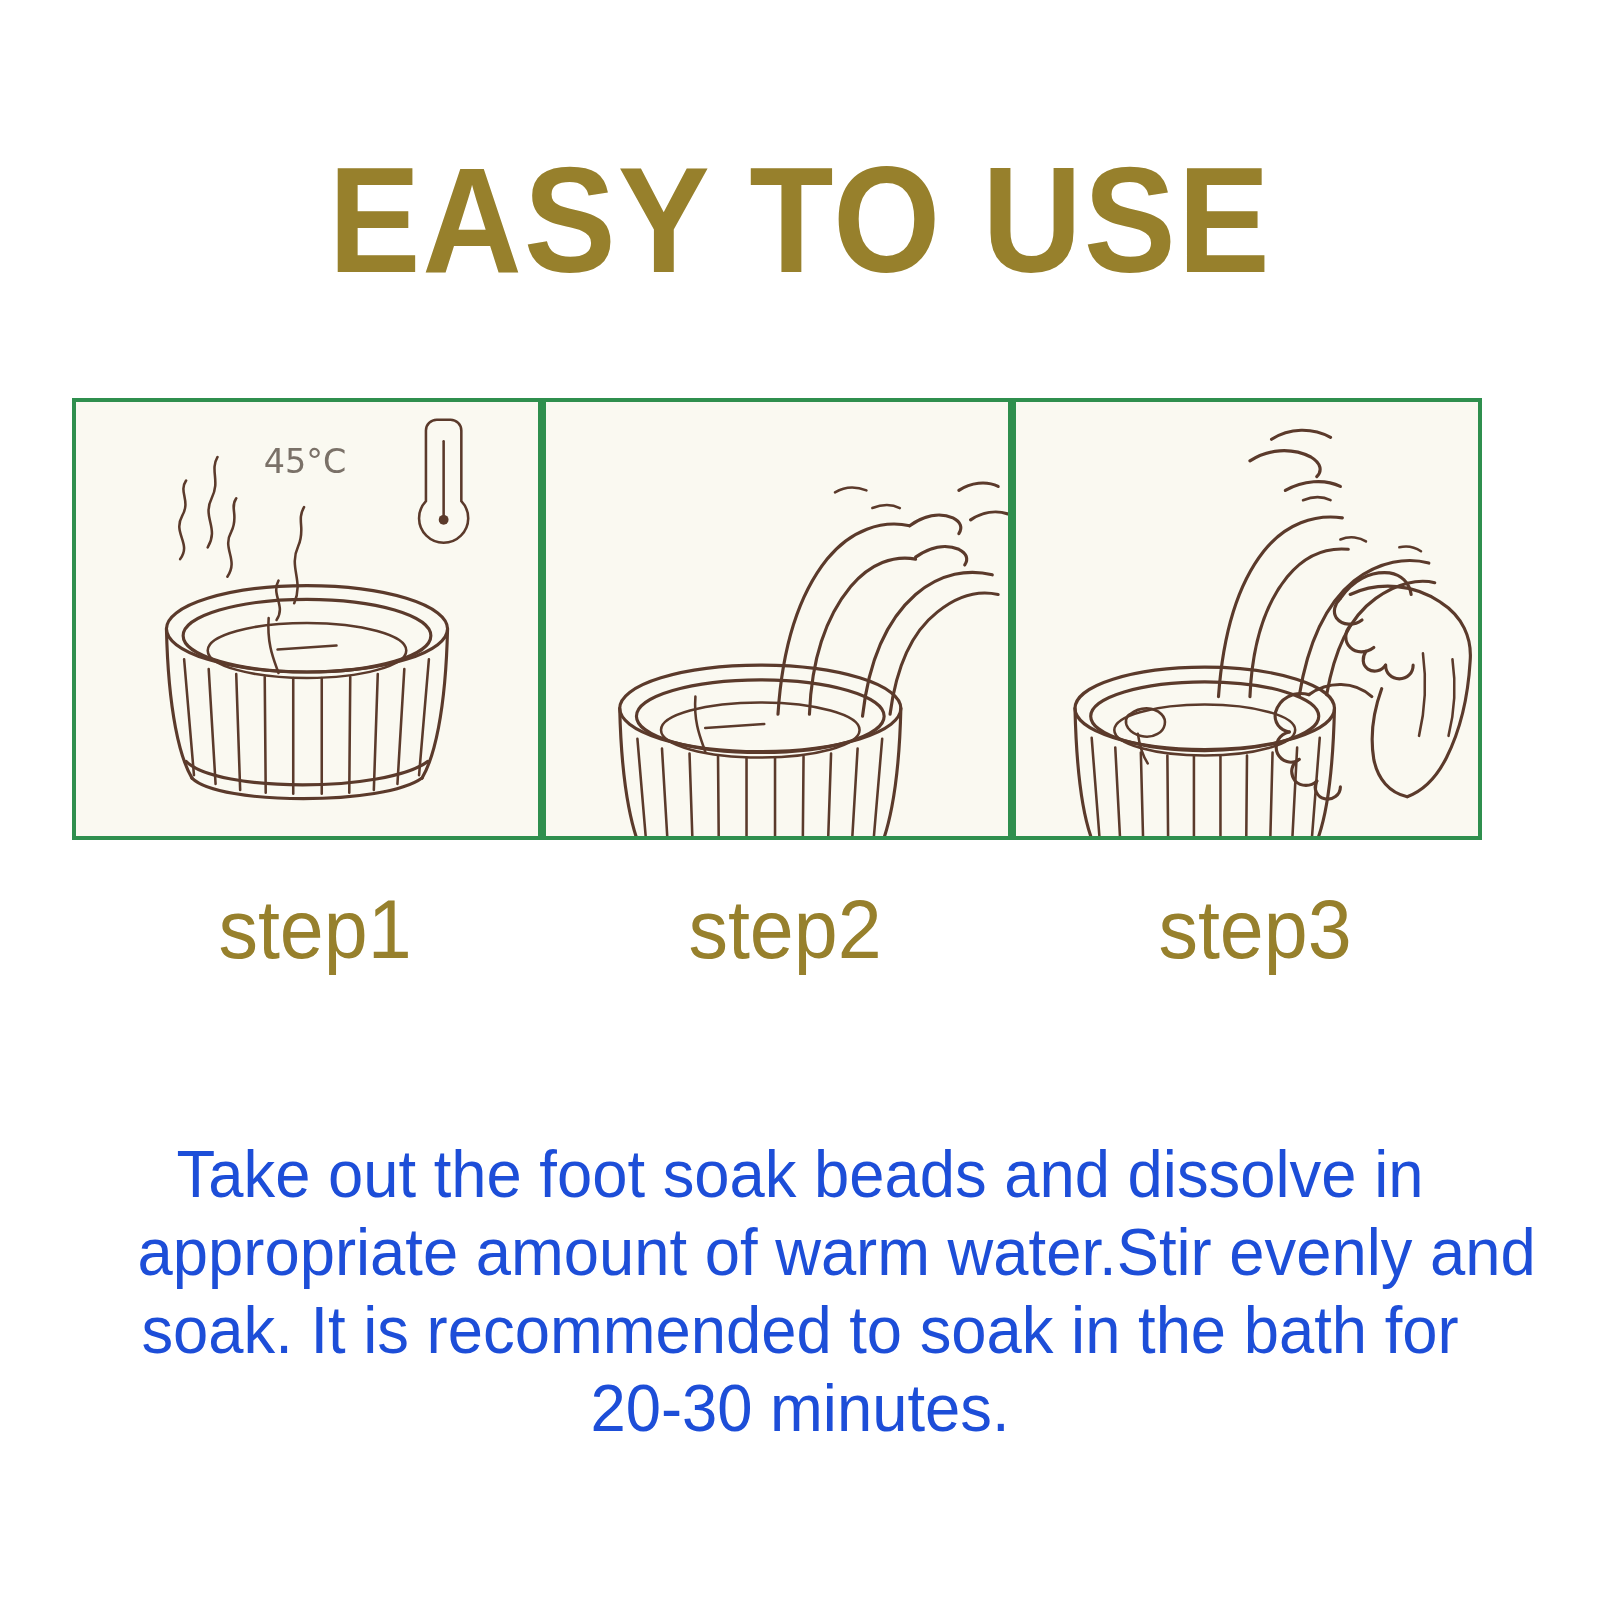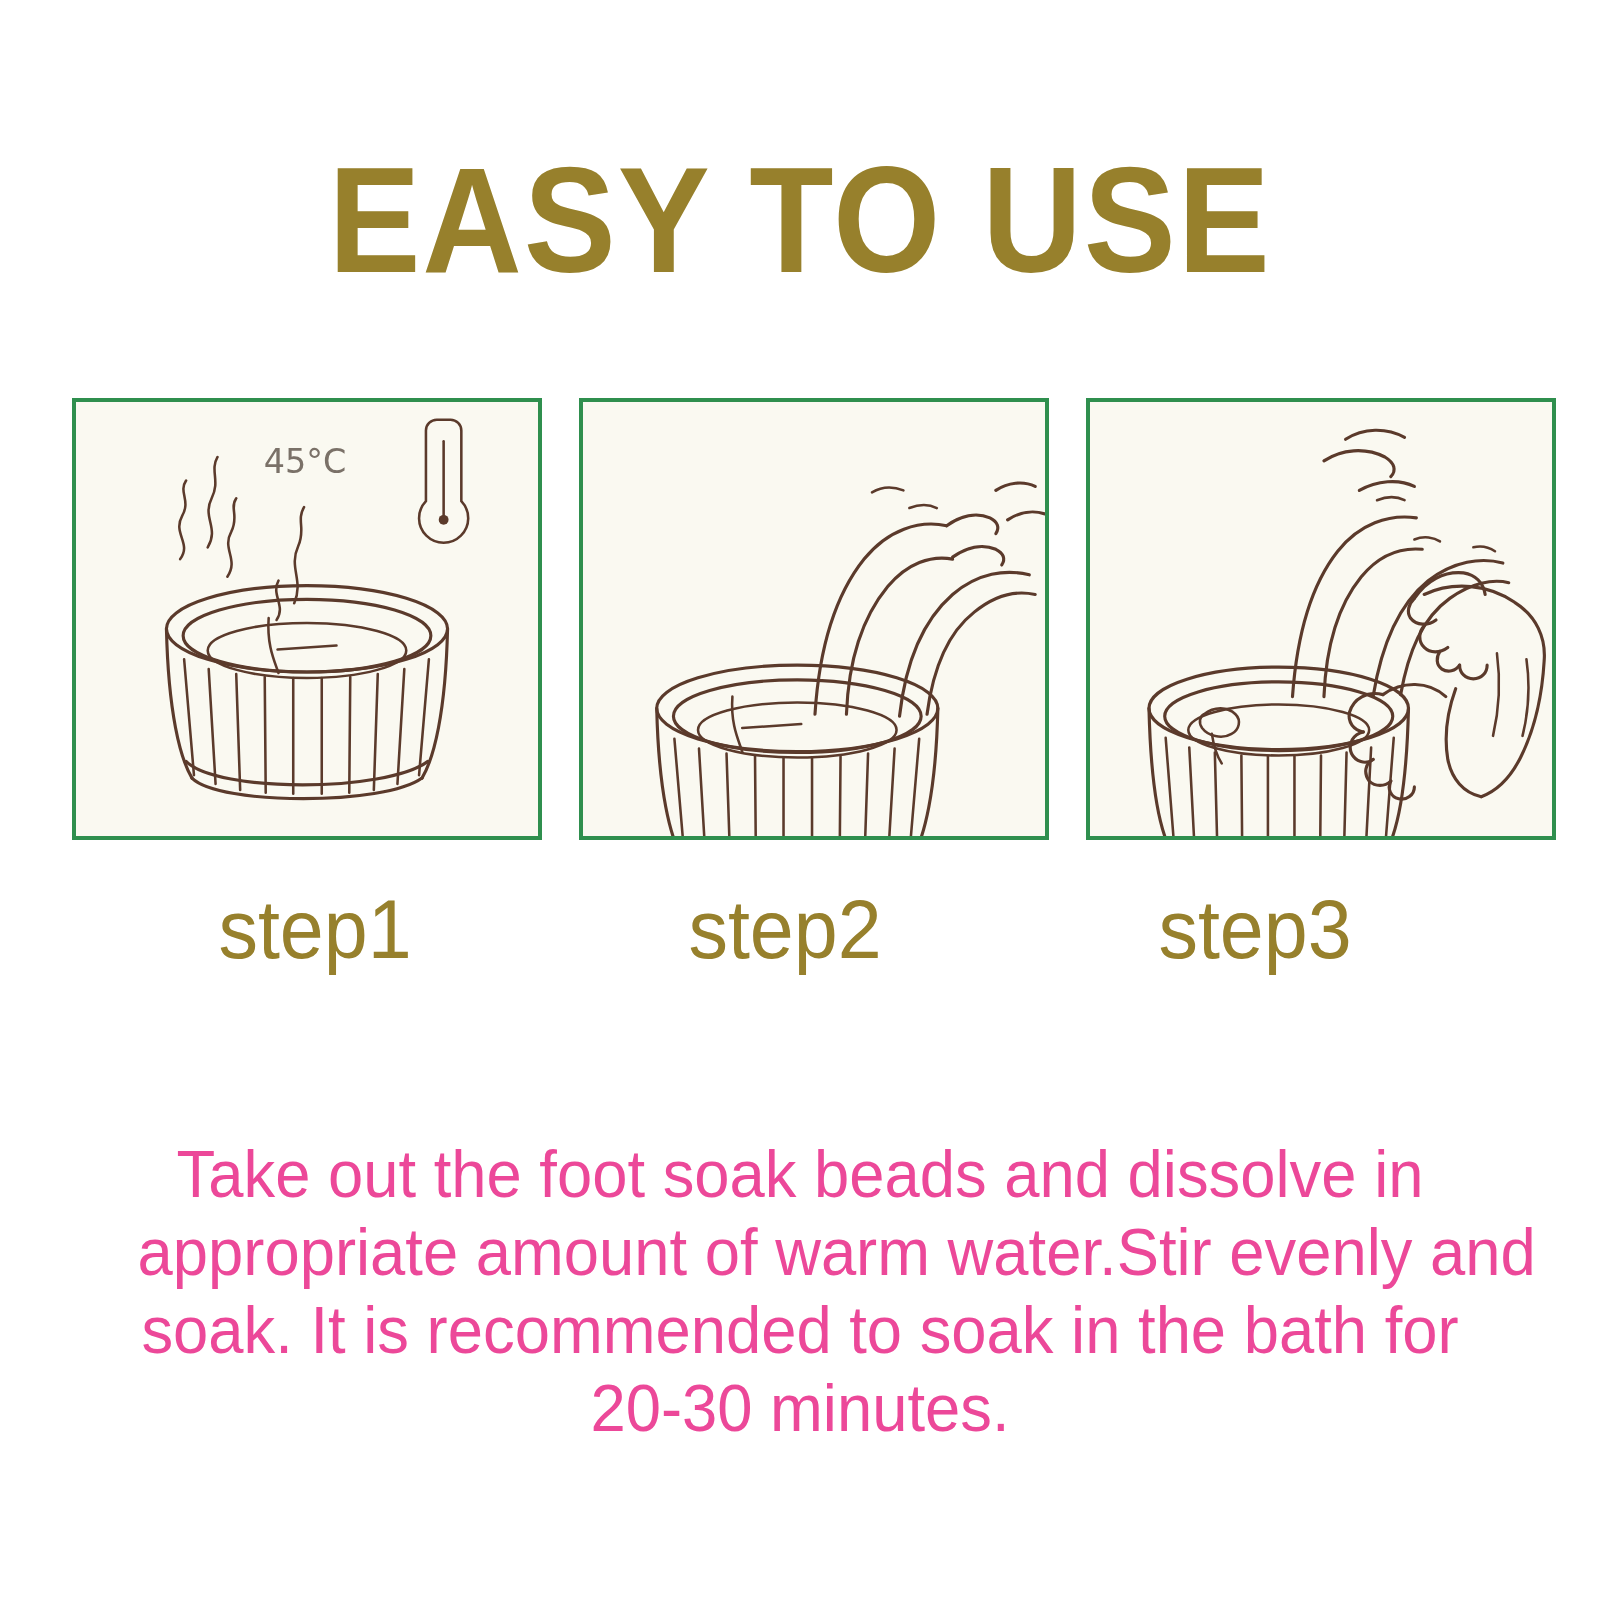--- a/index.html
+++ b/index.html
@@ -35,21 +35,21 @@
   }
 
   
   #panels {
     position: absolute;
     top: 398px;
     left: 43px;
     width: 1484px;
     height: 442px;
     display: flex;
-    justify-content: space-between;
+    justify-content: flex-start;
     padding-left: 29px;
   }
   .panel {
     position: relative;
     width: 470px;
     height: 442px;
     box-sizing: border-box;
     border: 4px solid #2f8f4e;
     background: #faf9f1;
     overflow: hidden;
@@ -114,21 +114,21 @@
   #description {
     position: absolute;
     top: 1135px;
     left: 110px;
     width: 1380px;
     text-align: center;
     font-family: "Liberation Sans", sans-serif;
     font-weight: normal;
     font-size: 66px;
     line-height: 78px;
-    color: #ec4899;
+    color: #1d4ed8;
   }
   #description .dline {
     display: block;
     white-space: nowrap;
     transform: scaleX(0.96);
     transform-origin: 50% 50%;
   }
 </style>
 </head>
 <body>

